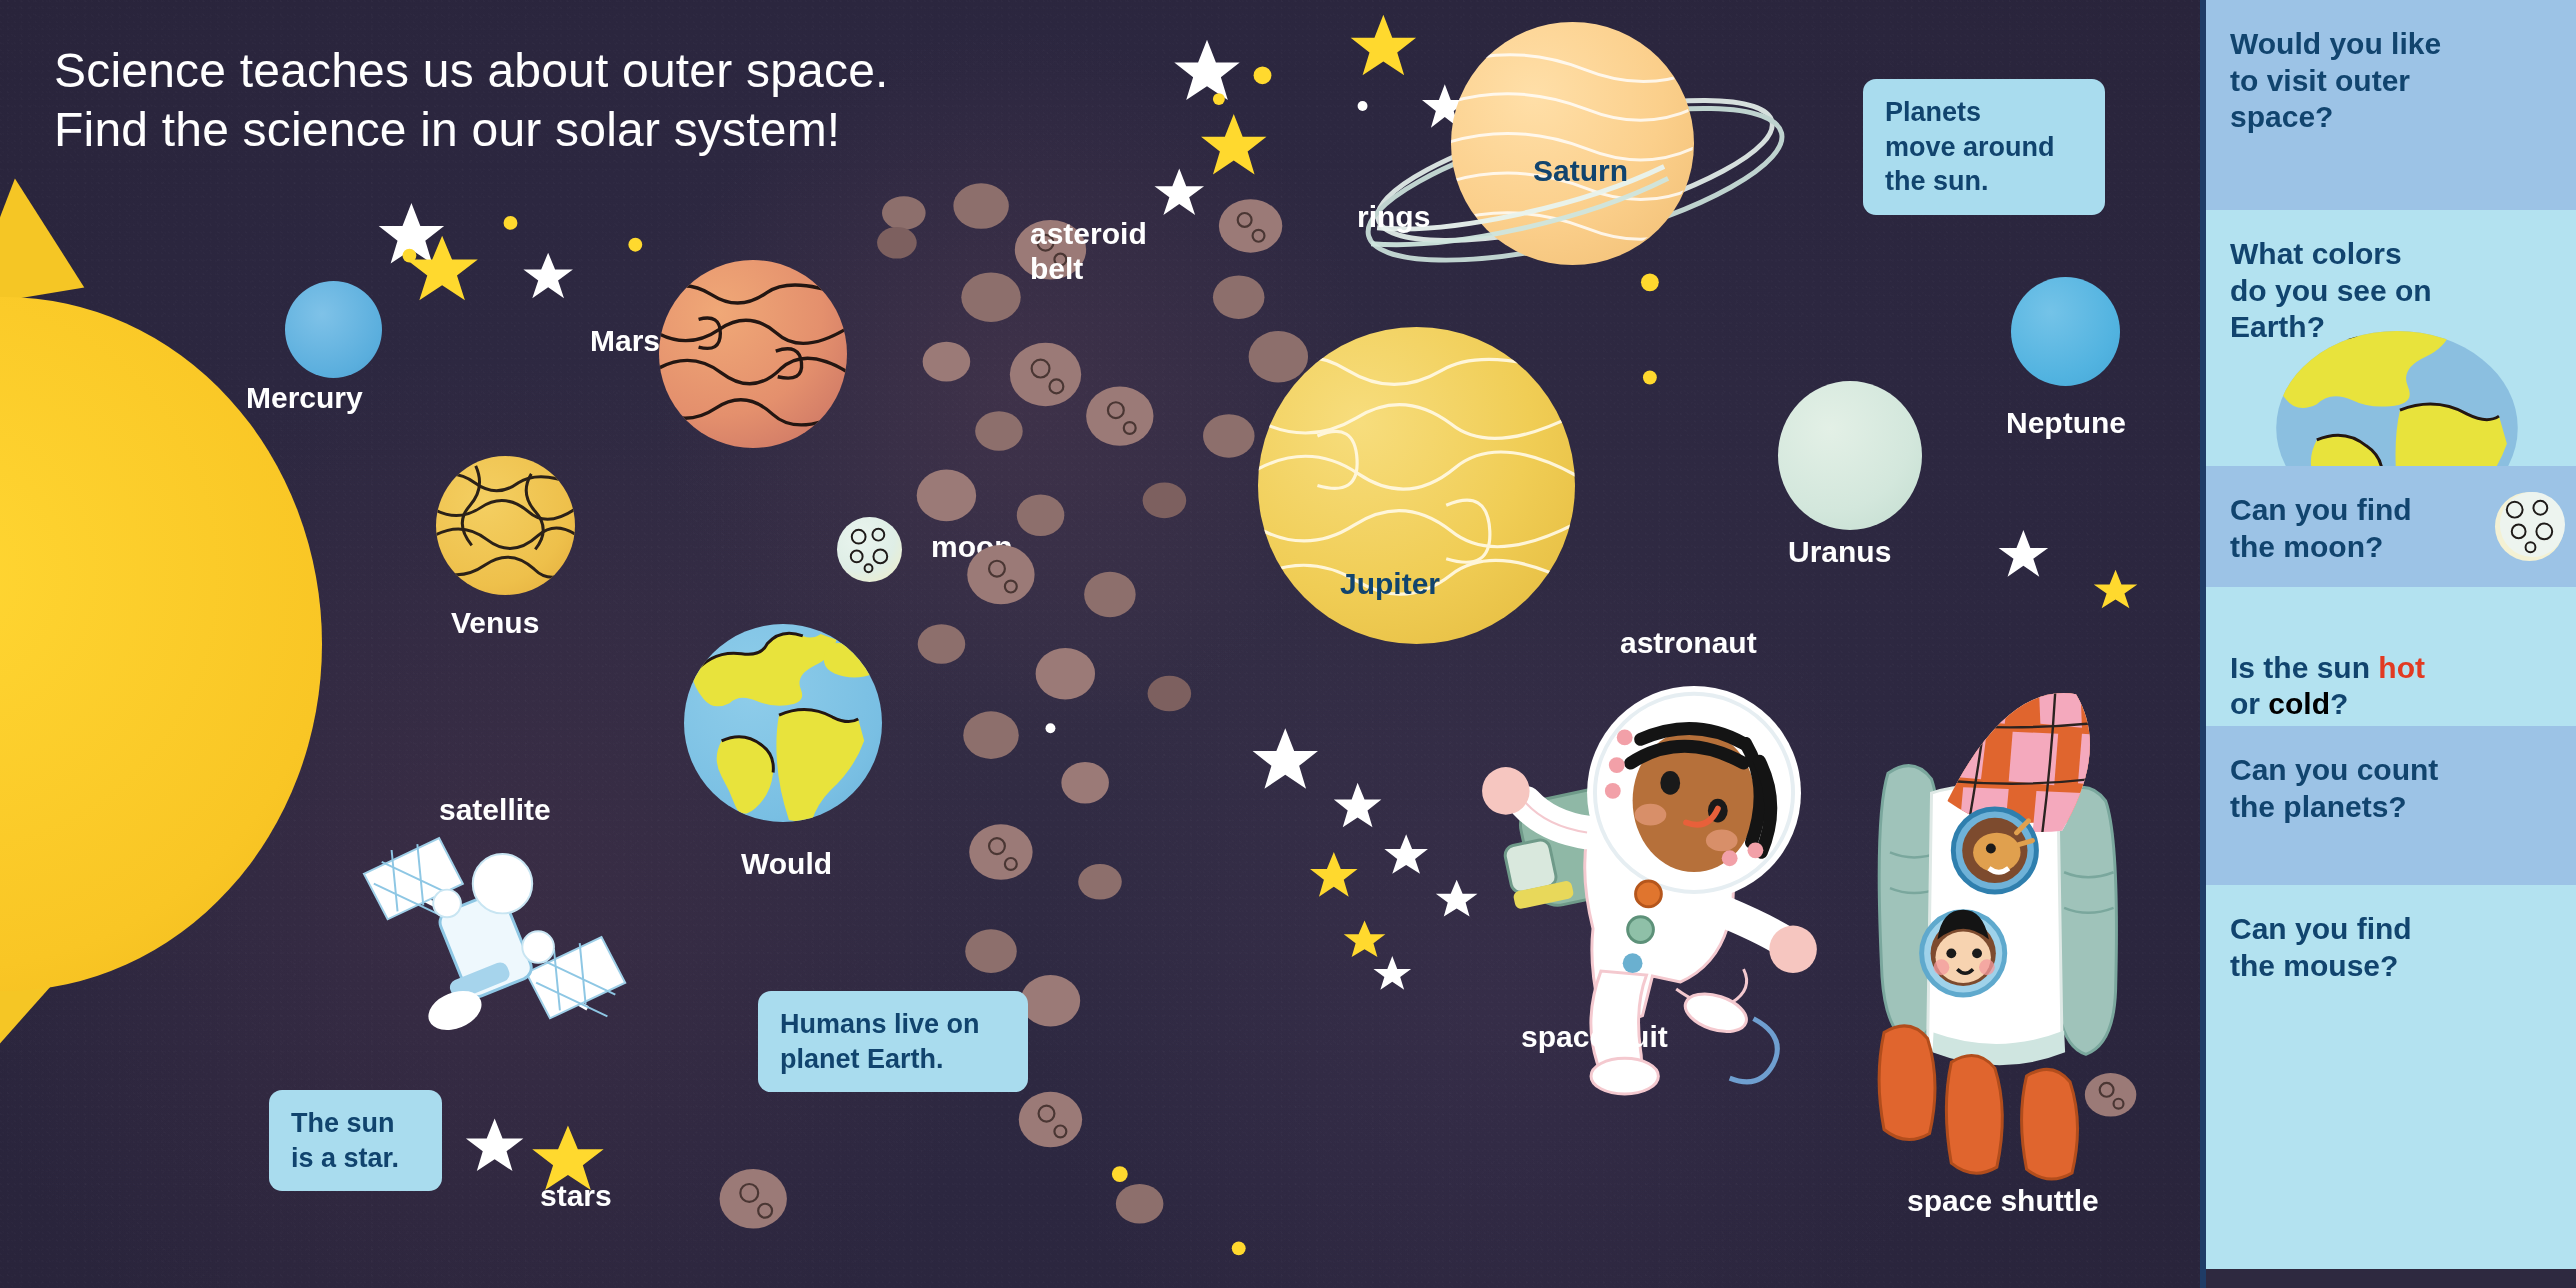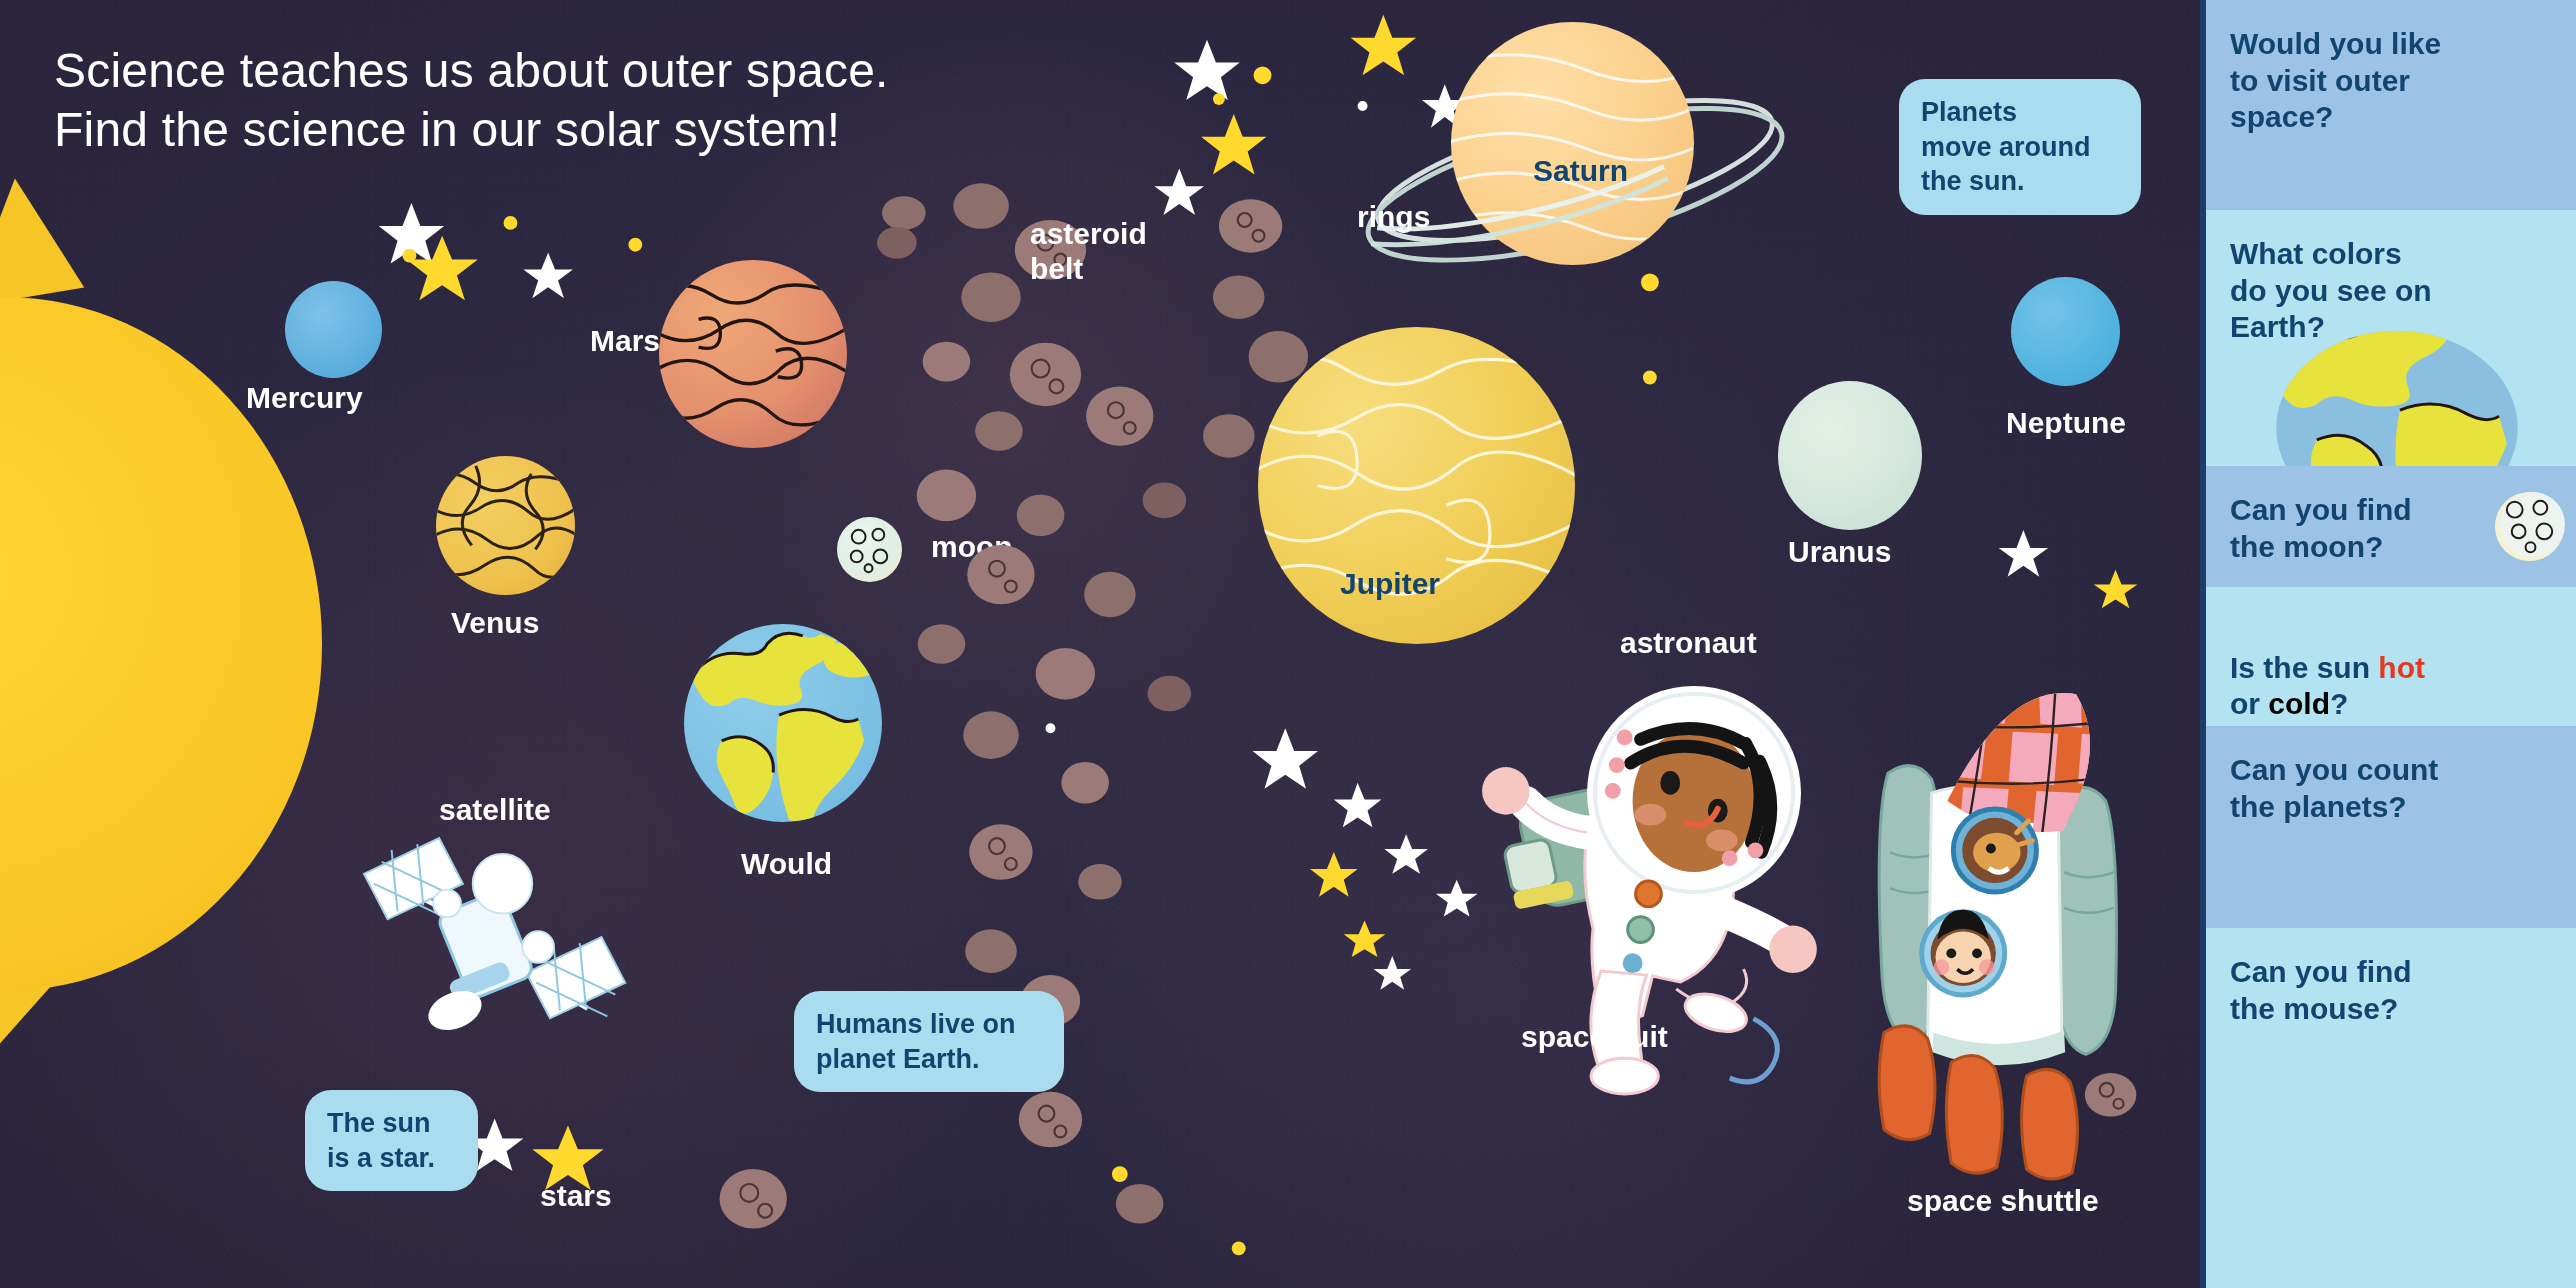--- a/index.html
+++ b/index.html
@@ -49,22 +49,22 @@
   #jupiter{left:1258px;top:327px;width:317px;height:317px;
      background:radial-gradient(circle at 32% 30%,#f7dd7d 0%,#f0cd55 55%,#e3b93c 100%);}
   #saturn{left:1451px;top:22px;width:243px;height:243px;
      background:radial-gradient(circle at 34% 30%,#ffdfa8 0%,#fbcf8b 55%,#f0bd72 100%);}
   #uranus{left:1778px;top:381px;width:144px;height:149px;
      background:radial-gradient(circle at 36% 32%,#e3f0e6 0%,#d3e7dc 60%,#c2dccf 100%);}
   #neptune{left:2011px;top:277px;width:109px;height:109px;
      background:radial-gradient(circle at 36% 32%,#74c3e8 0%,#52b3e0 65%,#45a6d6 100%);}
 
   
-  .bubble{position:absolute;background:#a9dcee;color:#11446e;border-radius:26px;
-          font-size:27px;font-weight:700;line-height:1.28;padding:16px 22px;white-space:pre-line;margin-left:36px;}
+  .bubble{position:absolute;background:#a9dcee;color:#11446e;border-radius:13px;
+          font-size:27px;font-weight:700;line-height:1.28;padding:16px 22px;white-space:pre-line;}
 
   
   .sidebar{position:absolute;left:2200px;top:0;width:376px;height:1288px;
            border-left:6px solid #1f3c66;box-sizing:border-box;}
   .qcard{box-sizing:border-box;padding:26px 24px 18px 24px;position:relative;overflow:hidden;}
   .qcard .qtext{color:#11446e;font-size:30px;font-weight:700;line-height:1.22;white-space:pre-line;}
   .qcard.a{background:#9cc3e6;}
   .qcard.b{background:#b3e2f0;}
   .hot{color:#e23a22;}
   .cold{color:#000000;}
@@ -531,21 +531,21 @@
       </svg>
     </div>
 
     <div class="qcard b" style="height:139px">
       <div class="qtext">
         <span>Is the sun </span><span class="hot">hot</span><span>
 or </span><span class="cold">cold</span><span>?</span>
       </div>
     </div>
 
-    <div class="qcard a" style="height:202px">
+    <div class="qcard a" style="height:159px">
       <div class="qtext">Can you count
 the planets?</div>
     </div>
 
     <div class="qcard b" style="height:384px">
       <div class="qtext">Can you find
 the mouse?</div>
     </div>
 
   </div>

